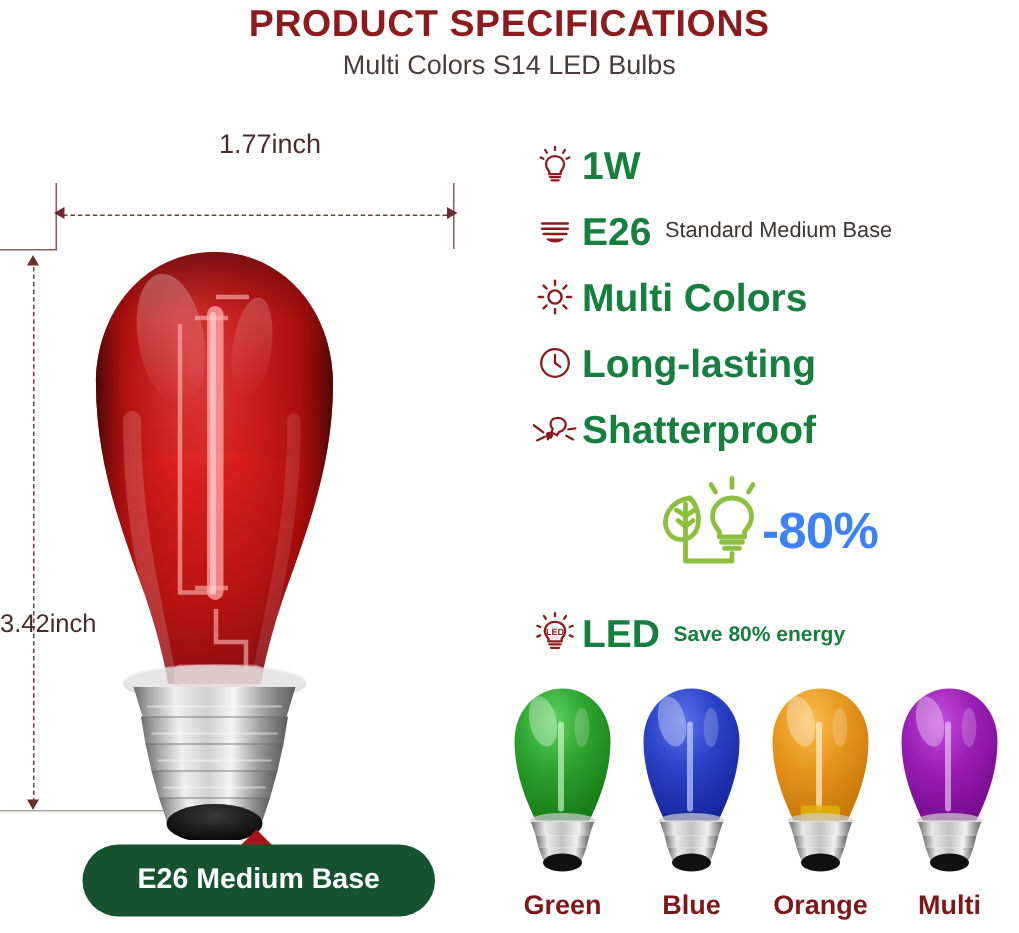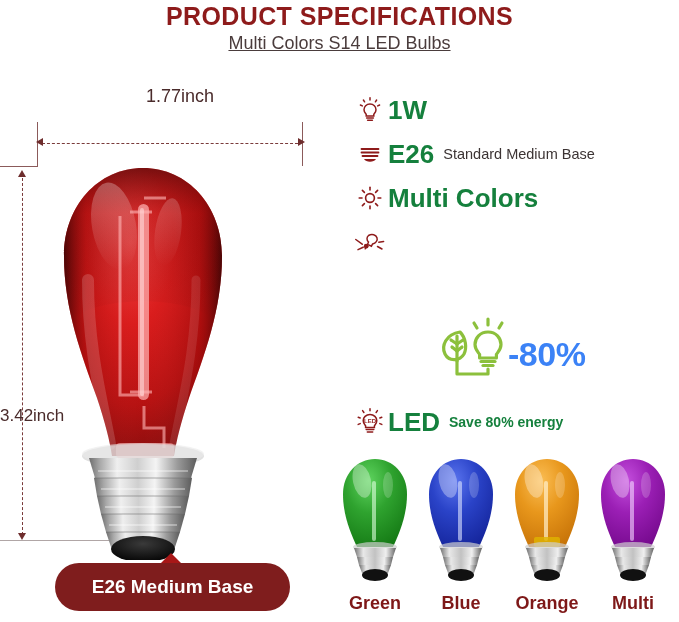--- a/index.html
+++ b/index.html
@@ -5,21 +5,21 @@
   html,body{margin:0;padding:0;background:#fff;}
   body{width:679px;height:622px;position:relative;overflow:hidden;
        font-family:"Liberation Sans","DejaVu Sans",sans-serif;
        -webkit-font-smoothing:antialiased;}
   .abs{position:absolute;}
 
   
   #title{left:0;right:0;top:2px;text-align:center;color:#8E1B1B;
          font-size:25px;font-weight:bold;letter-spacing:.4px;}
   #subtitle{left:0;right:0;top:33px;text-align:center;color:#4a3c3c;
-            font-size:18px;font-weight:normal;text-decoration:underline;}
+            font-size:18px;font-weight:normal;}
 
   
   #width-label{left:110px;top:86px;width:140px;text-align:center;
                color:#4a2b2b;font-size:18px;}
   #height-label{left:0px;top:406px;color:#4a2b2b;font-size:17px;}
 
   .dim-tick{background:#8B5A5A;}
   #tick-left{left:37px;top:122px;width:1px;height:44px;}
   #tick-right{left:302px;top:122px;width:1px;height:44px;}
   #dim-h-line{left:42px;top:143px;width:256px;height:0;
@@ -40,21 +40,21 @@
      border-bottom:7px solid #6e2d2d;}
   #dim-v-arrow-b{left:18px;top:533px;width:0;height:0;
      border-left:4px solid transparent;border-right:4px solid transparent;
      border-top:7px solid #6e2d2d;}
 
   
   #main-bulb{left:48px;top:160px;width:190px;height:400px;}
 
   
   #e26-badge{left:55px;top:563px;width:235px;height:48px;
-             background:#7f1d1d;border-radius:24px;
+             background:#14532d;border-radius:24px;
              display:flex;align-items:center;justify-content:center;}
   #e26-badge-text{color:#fff;font-size:19px;font-weight:bold;}
   #e26-notch{left:158px;top:553px;width:0;height:0;
      border-left:13px solid transparent;border-right:13px solid transparent;
      border-bottom:13px solid #A81717;}
 
   
   #spec-list{left:352px;top:88px;width:327px;}
   .spec-row{display:flex;align-items:center;height:44px;}
   .spec-icon{width:36px;height:30px;flex:0 0 36px;
@@ -245,35 +245,48 @@
           <path d="M4.4 4.4 L6.4 6.4"></path>
             <path d="M17.6 17.6 L19.6 19.6"></path>
           <path d="M19.6 4.4 L17.6 6.4"></path>
             <path d="M6.4 17.6 L4.4 19.6"></path>
         </g>
       </svg>
     </span>
     <span class="spec-key">Multi Colors</span>
   </div>
 
+  <div class="spec-row">
+    <span class="spec-icon">
+      <svg width="22" height="22" viewBox="0 0 22 22">
+        <circle cx="11" cy="11" r="9.2" fill="none" stroke="#8E1B1B" stroke-width="1.5"></circle>
+        <g stroke="#8E1B1B" stroke-width="1.5" stroke-linecap="round">
+          <path d="M11 5.6 L11 11"></path>
+            <path d="M11 11 L14.6 13.6"></path>
+        </g>
+      </svg>
+    </span>
+    <span class="spec-key">Long-lasting</span>
+  </div>
 
   <div class="spec-row">
     <span class="spec-icon">
       <svg width="30" height="26" viewBox="0 0 30 26">
         <g stroke="#8E1B1B" stroke-width="1.5" fill="none" stroke-linecap="round">
           <path d="M13.5 6.5 C17 4.6 21 5.8 22 8.8 C22.9 11.6 20.8 14.2 17.6 15 L16.4 17.2 L12.6 15.3 L13.5 13 C11.6 11.4 11.4 8.2 13.5 6.5 Z"></path>
           <path d="M12.2 16.6 L10.2 19.8"></path>
           <path d="M0.8 10.5 L7.2 15.2"></path>
           <path d="M3.0 20.6 L8.2 18.2"></path>
           <path d="M22.5 17.5 L27 20"></path>
           <path d="M23.8 13.2 L28.6 12.6"></path>
         </g>
         <circle cx="11.2" cy="17.2" r="2.4" fill="#8E1B1B"></circle>
       </svg>
     </span>
+    <span class="spec-key">Shatterproof</span>
   </div>
 </div>
 
 <div class="abs" id="energy-badge">
   <span>
     <svg width="76" height="76" viewBox="0 0 76 76">
       <g stroke="#8CC03C" stroke-width="3.2" fill="none" stroke-linecap="round" stroke-linejoin="round">
 
         <path d="M24 18 C10 20 5 32 9 40 C13 48 24 47 28 40 C31 34 30 24 24 18 Z"></path>
         <path d="M21 22 L21 47"></path>

